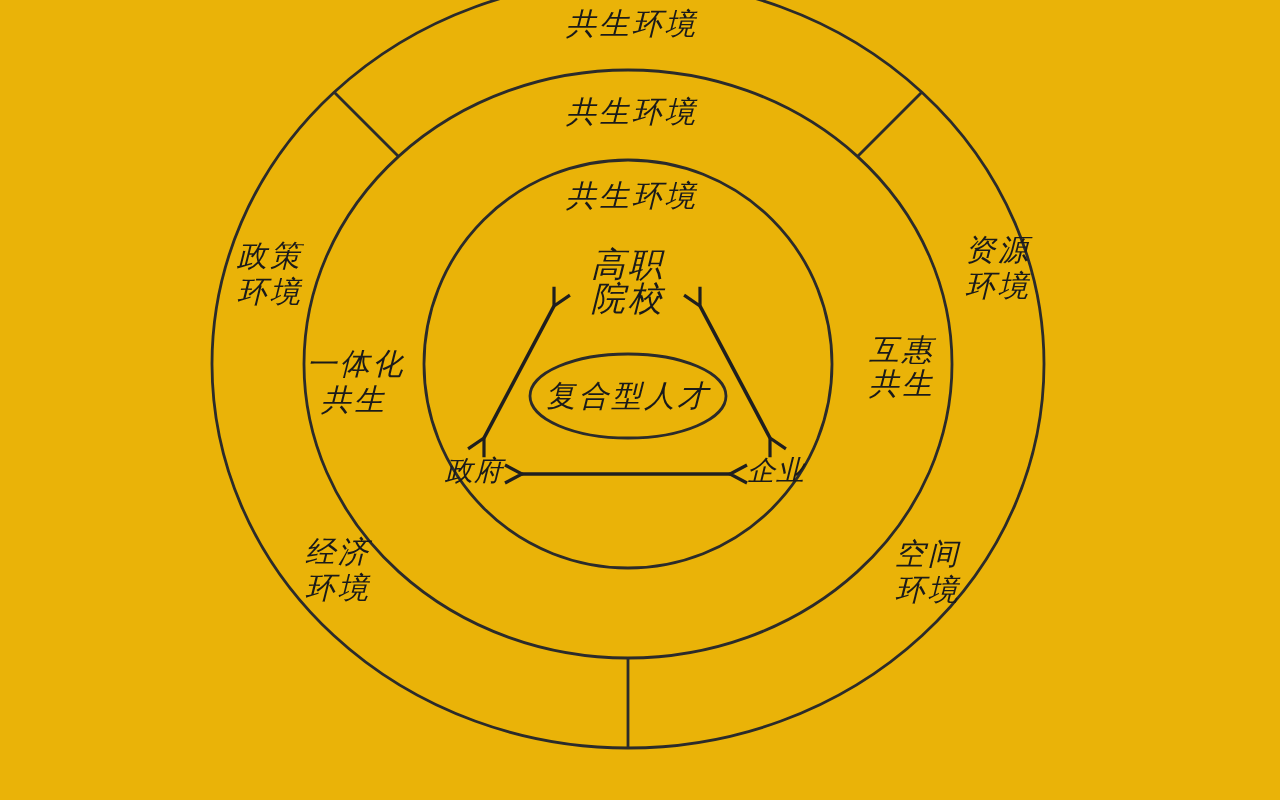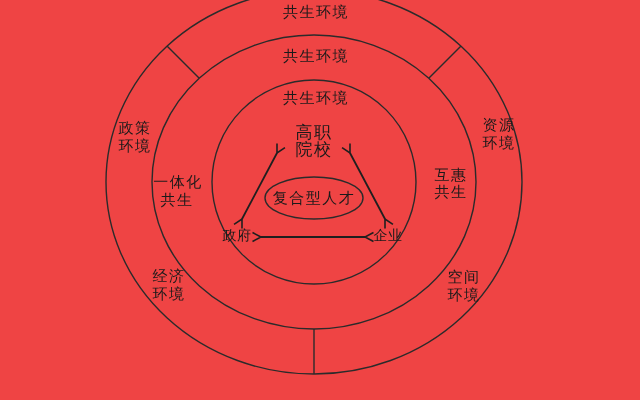--- a/index.html
+++ b/index.html
@@ -4,23 +4,24 @@
 <style>
   html, body {
     margin: 0;
     padding: 0;
     background: #ffffff;
   }
   .stage {
     position: relative;
     width: 640px;
     height: 400px;
-    background: #ef4444;
+    background: #eab308;
     overflow: hidden;
     font-family: "Liberation Serif", "DejaVu Serif", serif;
+    font-style: italic;
   }
   svg text {
     font-family: "Liberation Serif", "DejaVu Serif", serif;
     fill: #1a1a1a;
     letter-spacing: 1.5px;
   }
   .lbl   { font-size: 15px; }
   .lbl-s { font-size: 14px; letter-spacing: 0.5px; }
   .lbl-l { font-size: 17px; }
   .ring  { fill: none; stroke: #2b2b2b; stroke-width: 1.4; }

